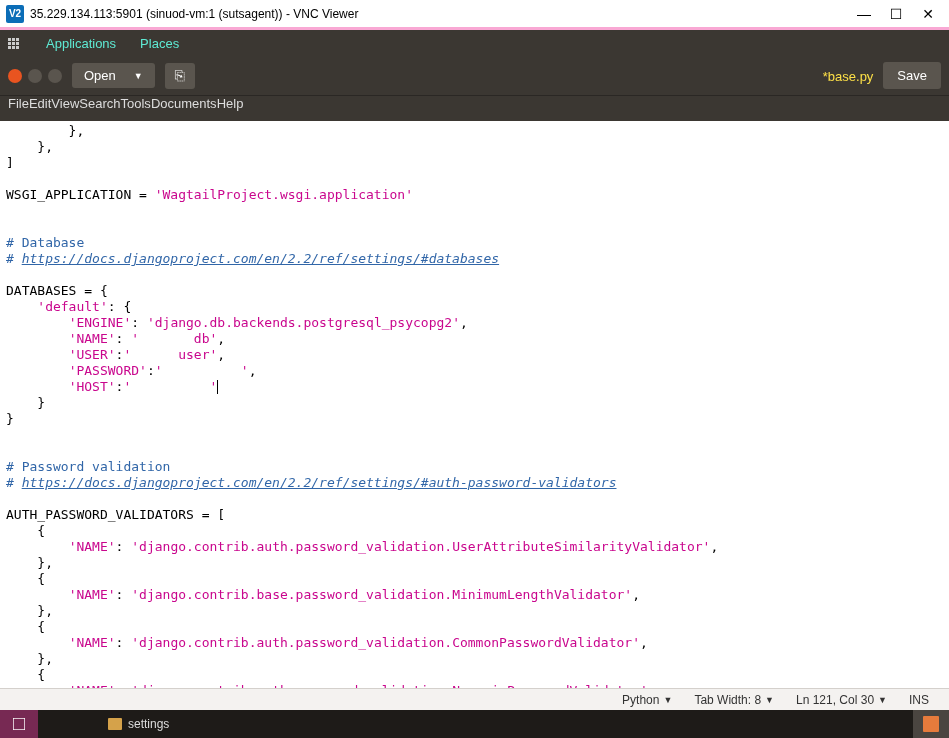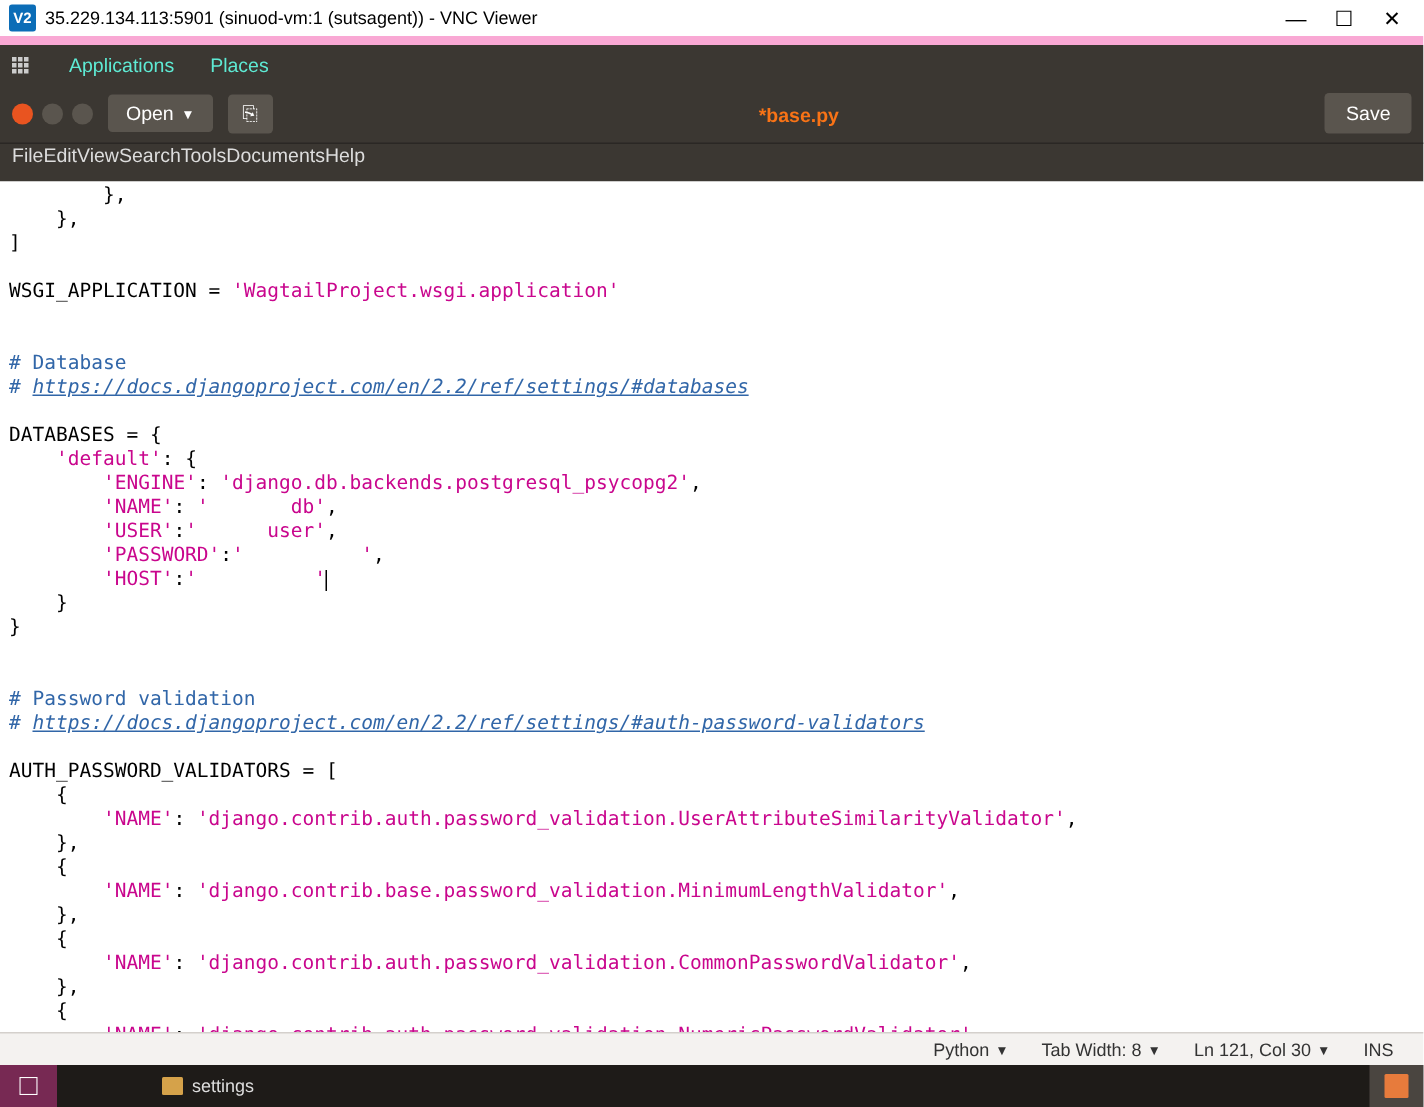--- a/index.html
+++ b/index.html
@@ -9,21 +9,21 @@
   background: #fff;
   width: 949px;
   height: 738px;
   overflow: hidden;
   display: flex;
   flex-direction: column;
 }
 .vnc-titlebar {
   height: 30px;
   background: #fff;
-  border-bottom: 6px solid #f9a8d4;
+  border-bottom: 3px solid #f9a8d4;
   display: flex;
   align-items: center;
   padding: 0 6px;
 }
 .vnc-icon {
   width: 18px; height: 18px;
   background: #0b6db7;
   color: #fff;
   font-weight: bold;
   font-size: 10px;
@@ -63,32 +63,32 @@
   border-bottom: 1px solid #2a2724;
 }
 .win-dots { display: flex; gap: 6px; }
 .win-dots span { width: 14px; height: 14px; border-radius: 50%; background: #5a554e; }
 .win-dots .close { background: #e95420; }
 .open-btn {
   background: #5a554e;
   color: #fff;
   padding: 5px 12px;
   border-radius: 3px;
-  display: flex; align-items: center; gap: 5px;
+  display: flex; align-items: center; gap: 18px;
 }
 .open-btn .caret-d { font-size: 9px; }
 .newdoc-btn {
   background: #5a554e;
   color: #fff;
   width: 30px; height: 26px;
   border-radius: 3px;
   display: flex; align-items: center; justify-content: center;
 }
 .title-center { flex: 1; text-align: center; color: #ddd; line-height: 1.2; padding-top: 2px;}
-.title-center .t1 { color: #f97316; font-weight: 700; }
+.title-center .t1 { color: #fde047; font-weight: 400; text-align: right; }
 .title-center .t2 { font-size: 11px; color: #aaa; }
 .save-btn {
   background: #5a554e;
   color: #fff;
   padding: 6px 14px;
   border-radius: 3px;
   text-align: center;
 }
 .gedit-menubar {
   height: 25px;

